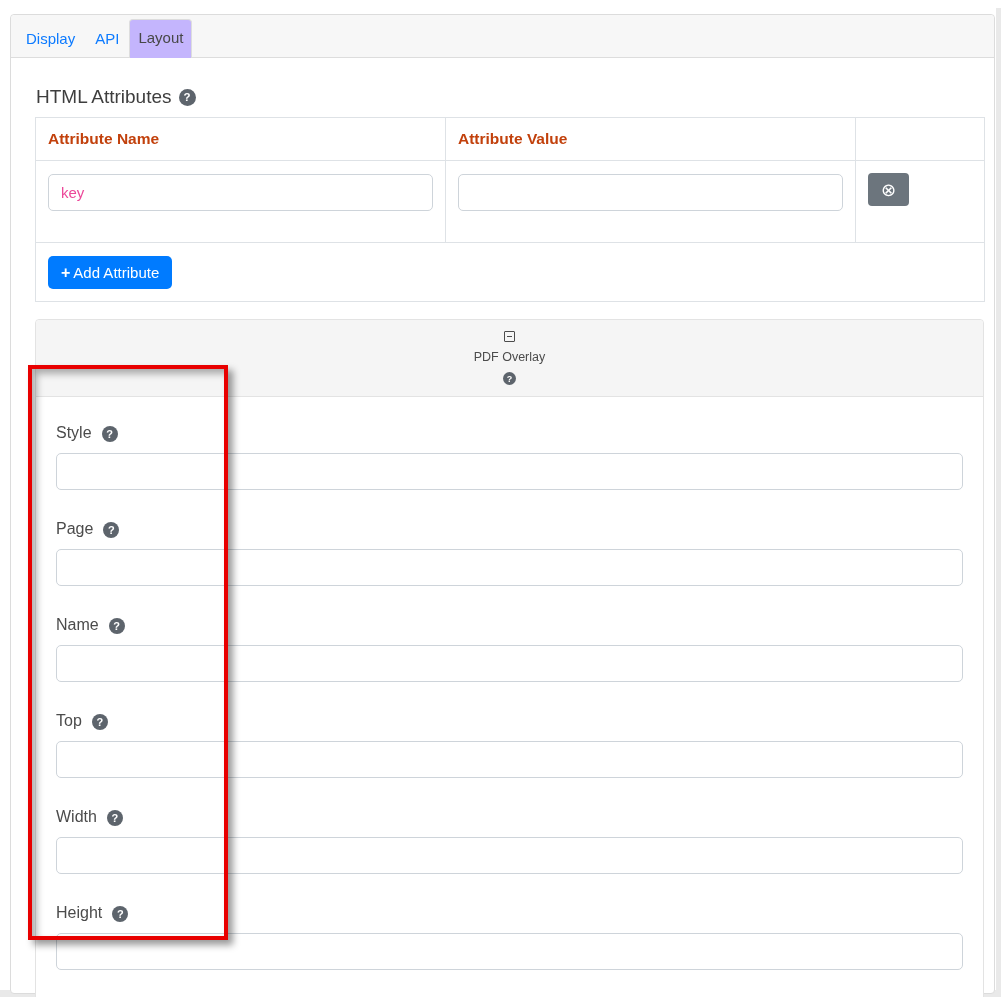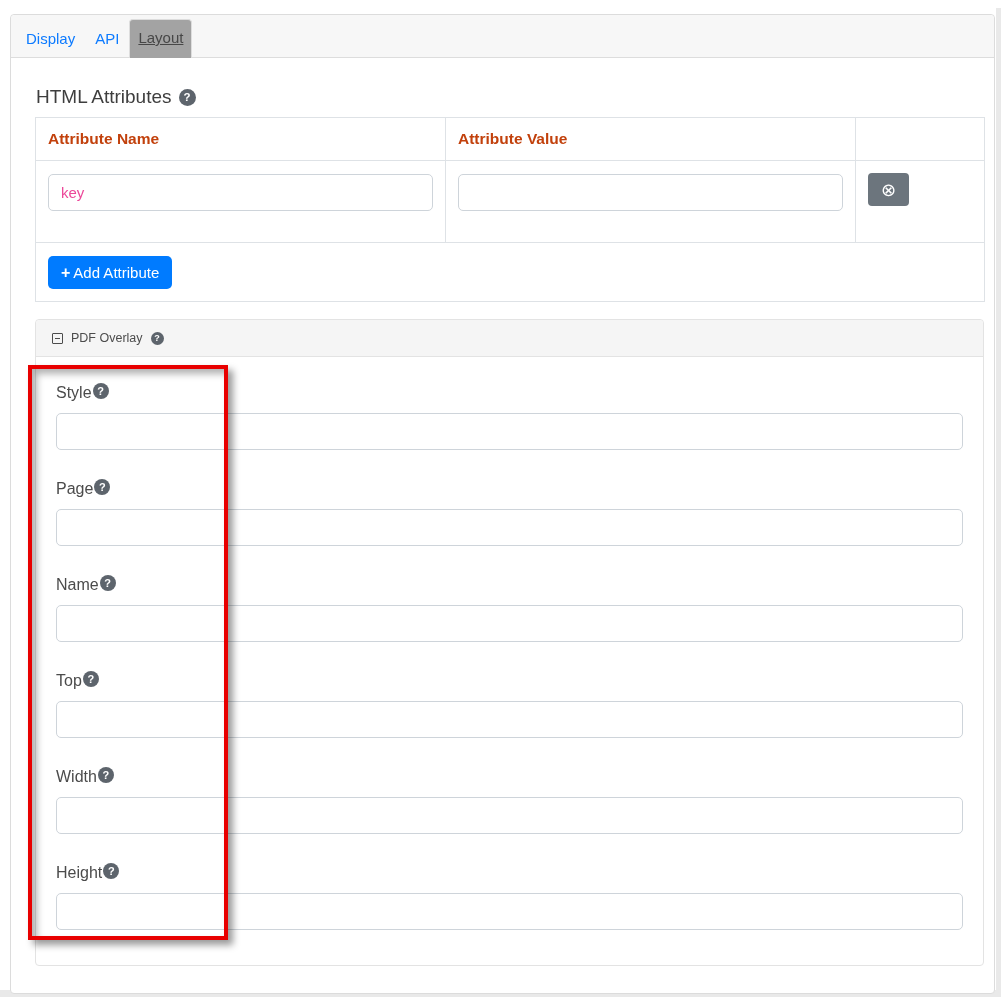--- a/index.html
+++ b/index.html
@@ -21,24 +21,24 @@
   .tabbar {
     height:43px; background:#f7f7f7; border-bottom:1px solid #ddd;
     border-radius:4px 4px 0 0;
     display:flex; align-items:flex-end; padding:0 0 0 5px;
   }
   .tab {
     font-size:15px; color:#0d7bff; padding:10px 10px; cursor:pointer;
     line-height:16px;
   }
   .tab.active {
-    color:#474747; background:#a3a3a3;
+    color:#474747; background:#c4b5fd;
     border:1px solid #ddd; border-bottom:none;
     border-radius:4px 4px 0 0;
-    margin-bottom:-1px; padding:10px 8px 12px 8px;text-decoration:underline;
+    margin-bottom:-1px; padding:10px 8px 12px 8px;
   }
   .content { padding:28px 22px 0 24px; }
 
   .section-heading {
     display:flex; align-items:center; gap:7px;
     font-size:19px; color:#3e3e3e; margin:0 0 9px 1px; font-weight:400;
   }
   .help-icon {
     display:inline-flex; align-items:center; justify-content:center;
     width:17px; height:17px; border-radius:50%;
@@ -82,32 +82,32 @@
   .add-btn .plus { font-weight:bold; font-size:16px; line-height:14px; }
 
   .panel {
     margin-top:17px; width:949px;
     border:1px solid #e3e3e3; border-radius:4px; background:#fff;
   }
   .panel-header {
     background:#f5f5f5; border-bottom:1px solid #e3e3e3;
     border-radius:4px 4px 0 0;
     padding:11px 16px; display:flex; align-items:center; gap:8px;
-    font-size:12.5px; color:#4c4c4c; cursor:pointer;
+    font-size:12.5px; color:#4c4c4c; cursor:pointer;flex-direction:column;
   }
   .collapse-icon {
     width:11px; height:11px; border:1px solid #4c4c4c; border-radius:1px;
     display:inline-flex; align-items:center; justify-content:center; flex:0 0 auto;
   }
   .collapse-icon::after { content:""; display:block; width:5px; height:1px; background:#4c4c4c; }
 
   .panel-body { padding:26px 20px 6px 20px; position:relative; }
   .form-group { margin-bottom:29px; }
   .form-group label {
-    display:flex; align-items:flex-start; gap:1px;
+    display:flex; align-items:flex-end; gap:10px;
     font-size:16px; color:#4b4b4b; margin-bottom:11px; line-height:19px;
   }
 
   .annotation-rect {
     position:absolute; left:28px; top:365px; width:200px; height:575px;
     border:4px solid #e80000;
     box-shadow: 5px 5px 7px rgba(0,0,0,0.40), inset 5px 5px 7px rgba(0,0,0,0.30);
     pointer-events:none; z-index:10;
   }
 </style>

